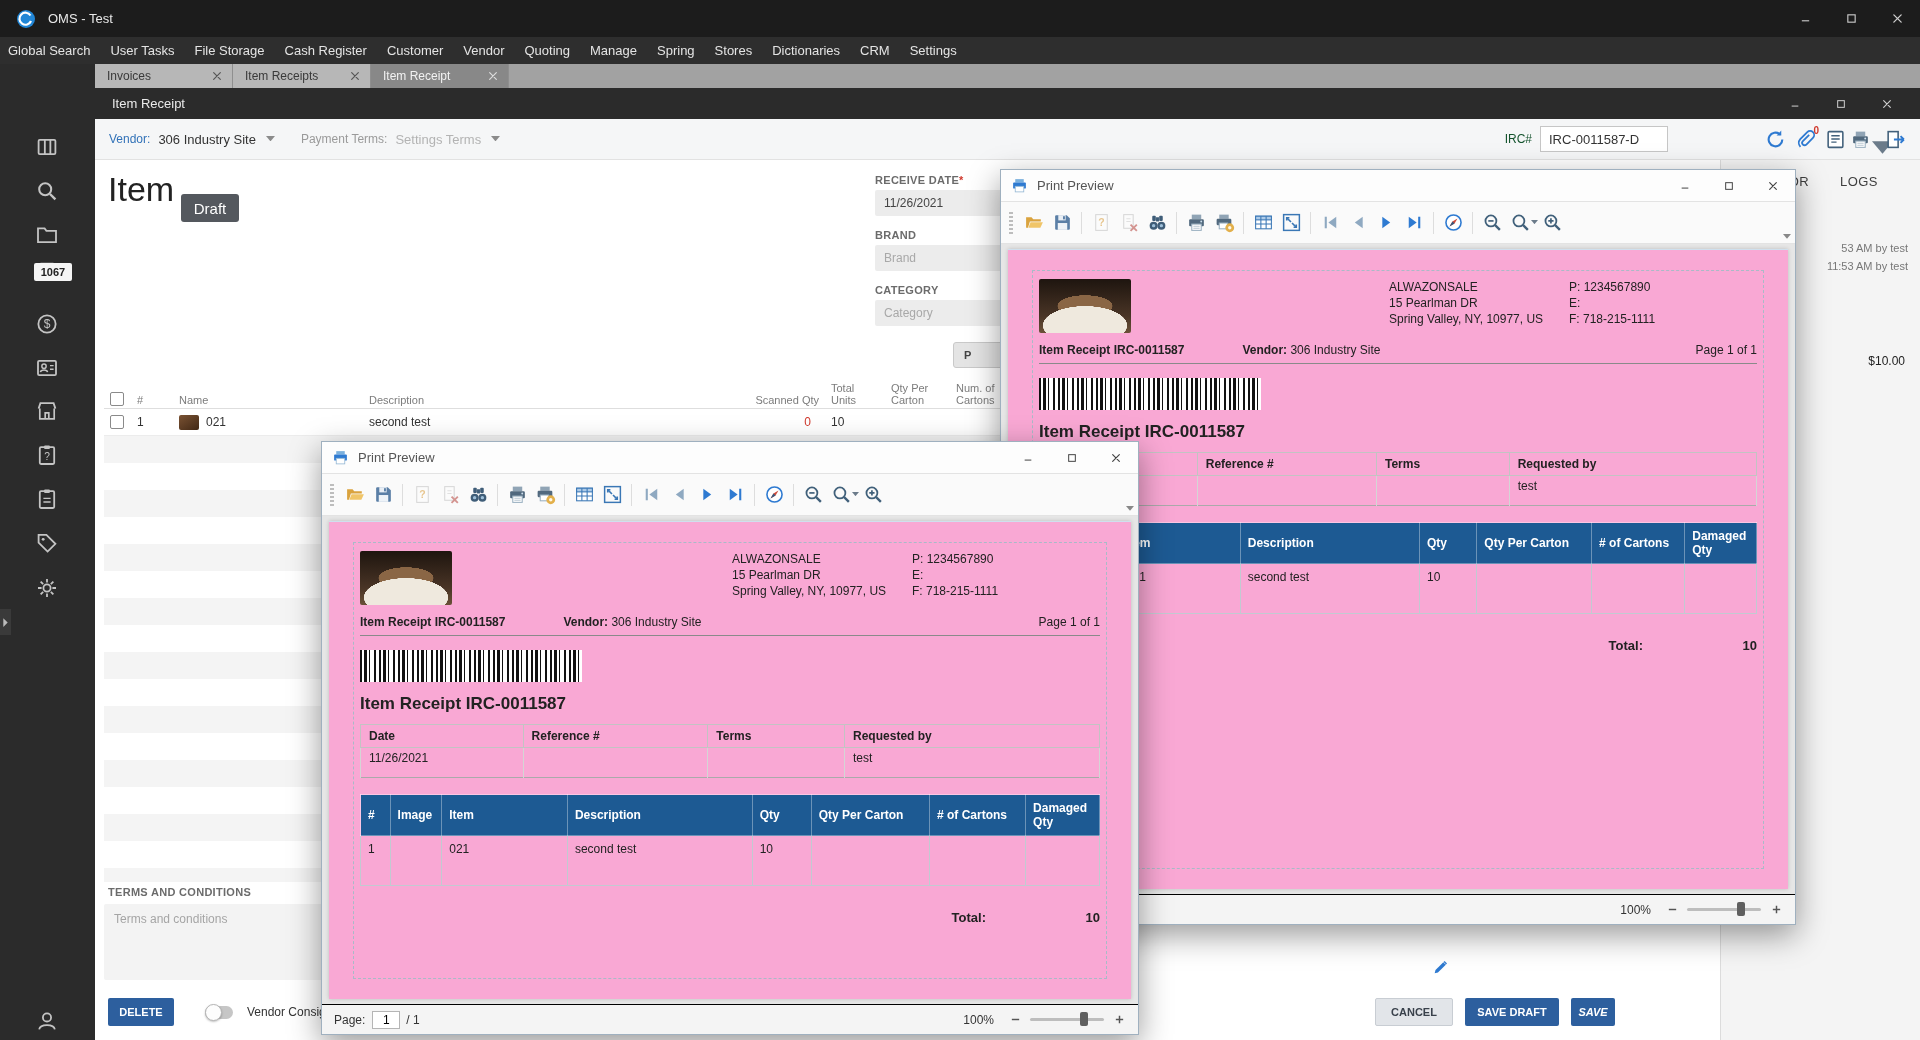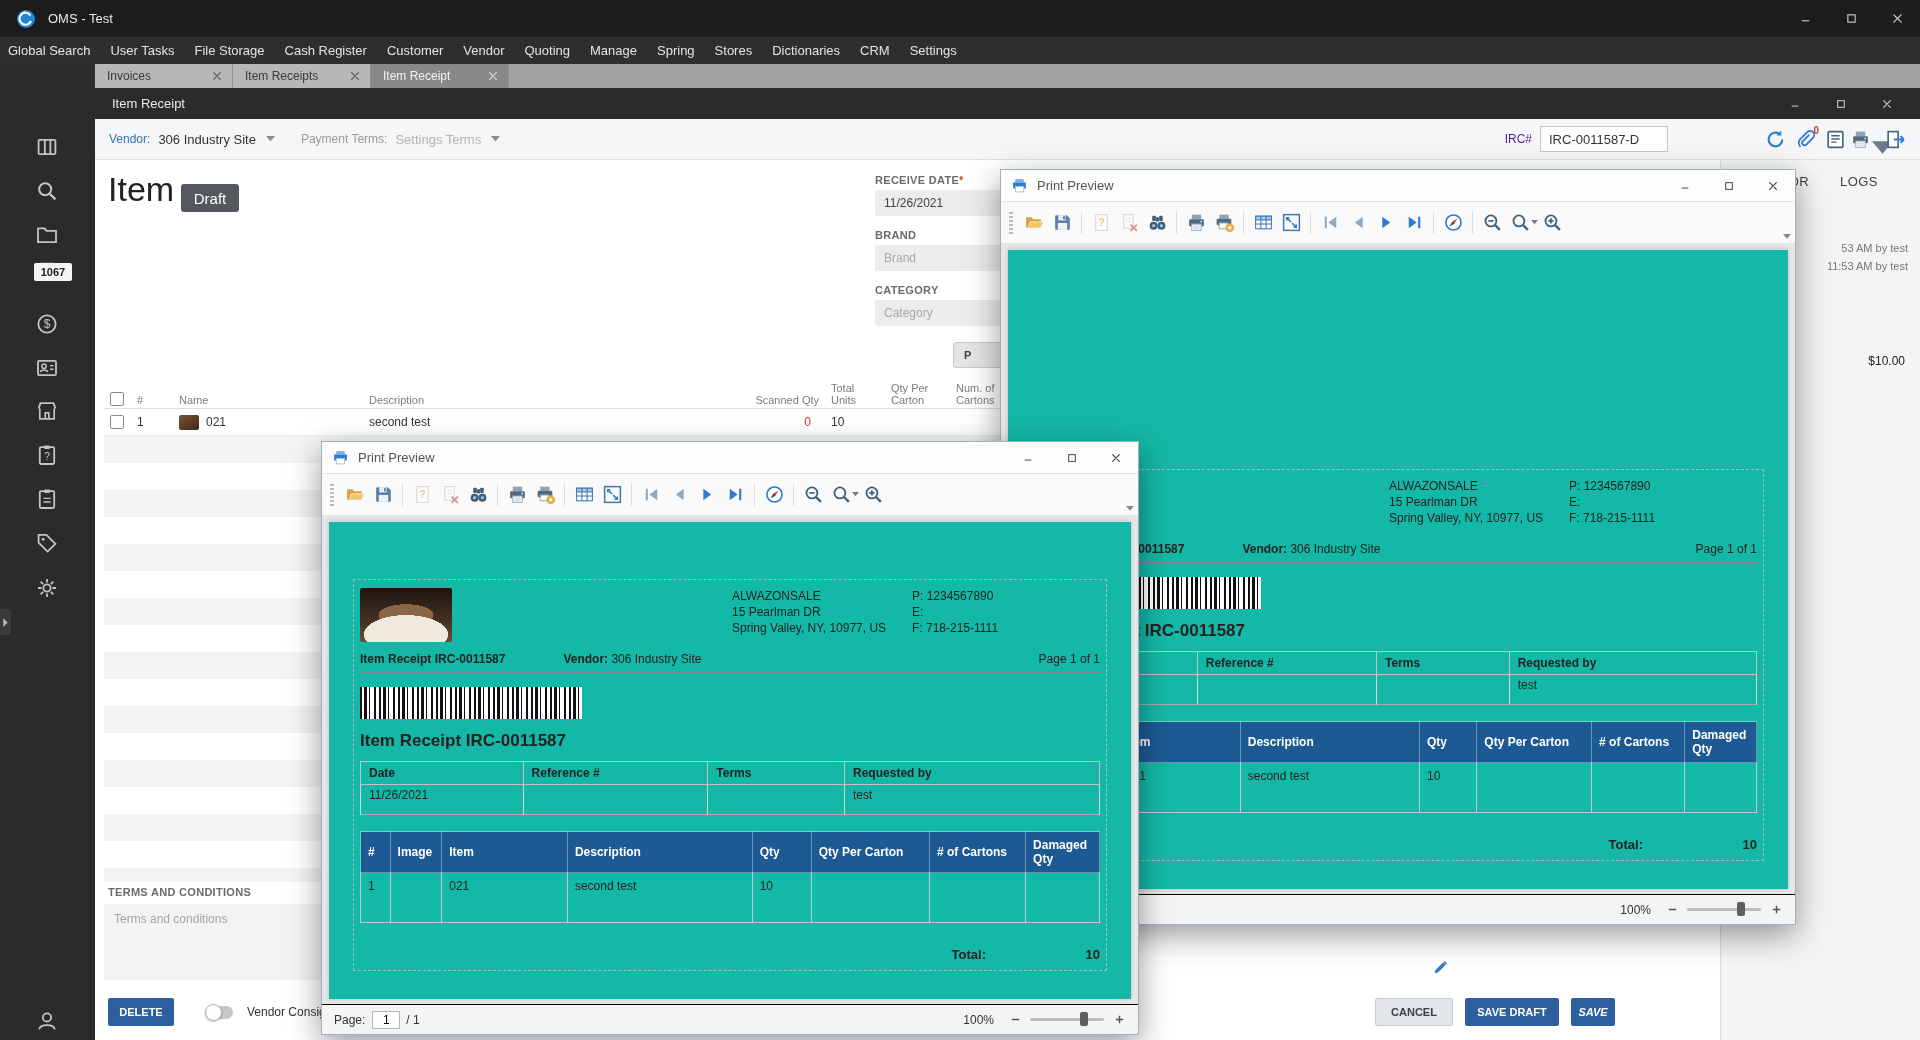--- a/index.html
+++ b/index.html
@@ -39,33 +39,33 @@
   .win-caps { margin-left:auto; display:flex; height:100%; margin-right:10px;}
   .win-cap { width:46px; display:flex; align-items:center; justify-content:center; color:#cfcfcf; }
   .win-cap .ic { width:10px; height:10px; }
 
   .win-toolbar { height:41px; background:#f5f6f7; border-bottom:1px solid #e2e2e2; display:flex; align-items:center; flex:none; }
   .lbl-blue { color:#3272b8; font-size:12px; margin-left:14px; }
   .lbl-gray { color:#9a9a9a; font-size:12px; }
   .sel { display:flex; align-items:center; font-size:13px; color:#333; margin-left:8px; }
   .sel .caret { width:9px; height:6px; color:#8b8b8b; margin-left:10px; }
   .sel.ph { color:#b3b3b3; }
-  .irc-label { margin-left:auto; color:#4c1d95; font-size:12px; }
+  .irc-label { margin-left:auto; color:#14532d; font-size:12px; }
   .irc-input { width:128px; height:26px; border:1px solid #c6c6c6; background:#fff; font-size:13px; color:#333; padding:0 8px; margin-left:8px; font-family:"Liberation Sans",sans-serif;}
   .tb-icons { display:flex; align-items:center; margin-left:92px; margin-right:10px; }
   .tb-btn { width:30px; height:28px; display:flex; align-items:center; justify-content:center; position:relative; }
   .tb-btn svg { width:21px; height:21px; }
   .tb-badge { position:absolute; right:1px; top:0; color:#d0382c; font-size:10px; font-weight:bold; }
   .tb-caret { width:8px; height:5px; color:#6b7b8a; margin-left:1px;}
 
   .win-body { flex:1; display:flex; min-height:0; }
   .form-area { flex:1; position:relative; background:#fff; }
 
   .fa-title { position:absolute; left:13px; top:10px; font-size:34px; color:#222; }
-  .fa-badge { position:absolute; left:86px; top:24px; width:58px; height:28px; background:#54585e; border-radius:3px; color:#fff; font-size:15px; display:flex; align-items:center; justify-content:center; }
+  .fa-badge { position:absolute; left:86px; top:34px; width:58px; height:28px; background:#54585e; border-radius:3px; color:#fff; font-size:15px; display:flex; align-items:center; justify-content:center; }
 
   .fields { position:absolute; left:780px; top:14px; width:170px; }
   .fld { margin-bottom:13px; }
   .fld-label { font-size:11px; font-weight:bold; color:#6b6b6b; letter-spacing:.3px; margin-bottom:4px; }
   .fld-label .req { color:#d0382c; }
   .fld-box { width:164px; height:26px; background:#ececec; border-radius:2px; font-size:12px; color:#444; display:flex; align-items:center; padding:0 9px; }
   .fld-box.ph { color:#a8a8a8; }
 
   .partial-btn { position:absolute; left:858px; top:182px; width:84px; height:26px; background:#e4e4e4; border:1px solid #c9c9c9; border-radius:3px; font-size:11px; font-weight:bold; color:#444; display:flex; align-items:center; padding-left:10px; }
 
@@ -134,21 +134,21 @@
   .pv-toolbar { height:42px; background:#fafafa; border-bottom:1px solid #e3e3e3; display:flex; align-items:center; flex:none; position:relative; padding-left:4px;}
   .pv-grip { width:4px; height:22px; background:repeating-linear-gradient(180deg,#bdbdbd 0 2px,transparent 2px 4px); margin:0 7px 0 4px; flex:none;}
   .pv-tbtn { width:28px; height:28px; display:flex; align-items:center; justify-content:center; flex:none; position:relative;}
   .pv-tbtn svg { width:21px; height:21px; }
   .pv-tbtn.dim { opacity:.55; }
   .pv-sep { width:1px; height:22px; background:#ddd; margin:0 5px; flex:none;}
   .pv-zcaret { width:7px; height:5px; color:#6b7b8a; margin-left:-3px; }
   .pv-overflow { position:absolute; right:4px; bottom:3px; width:8px; height:6px; color:#888; }
 
   .pv-docarea { flex:1; background:#e6e6e6; padding:5px 7px; display:flex; min-height:0; }
-  .pv-page { flex:1; background:#14b8a6; box-shadow:0 0 4px rgba(0,0,0,.18); display:flex; padding:28px 24px; min-height:0; border-top:1px solid #cfe0ee;align-items:flex-end;}
+  .pv-page { flex:1; background:#f9a8d4; box-shadow:0 0 4px rgba(0,0,0,.18); display:flex; padding:20px 24px; min-height:0; border-top:1px solid #cfe0ee;}
   .pv-printable { flex:1; border:1px dashed #a9bac7; padding:8px 6px; display:flex; flex-direction:column; min-height:0; overflow:hidden; font-size:12px; color:#222;}
 
   .doc-header { display:flex; align-items:flex-start; }
   .doc-logo { width:92px; height:54px; border-radius:2px;
     background: radial-gradient(ellipse 46% 36% at 50% 86%, #efe9de 0 99%, transparent 100%),
                 radial-gradient(ellipse 30% 20% at 50% 50%, #8a6645 0 99%, transparent 100%),
                 linear-gradient(180deg,#1e150f,#4a3526 70%,#6b5138); }
   .doc-company { margin-left:auto; width:170px; line-height:16px; }
   .doc-contact { width:188px; margin-left:10px; line-height:16px; }
   .doc-meta { display:flex; align-items:baseline; margin-top:7px; border-bottom:1px solid #8a8a8a; padding:3px 0 6px 0; }

